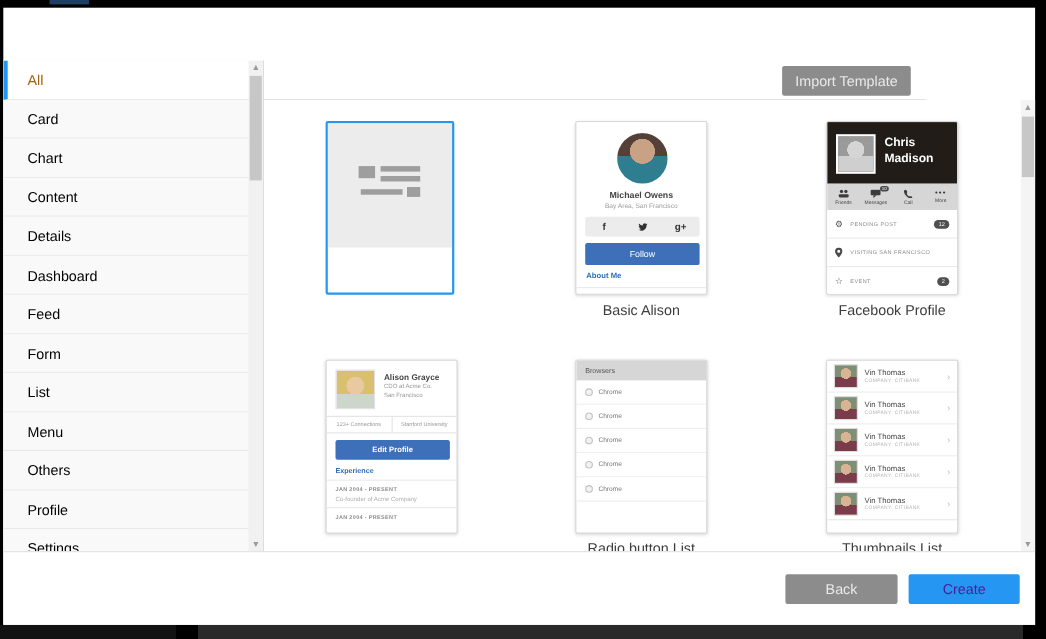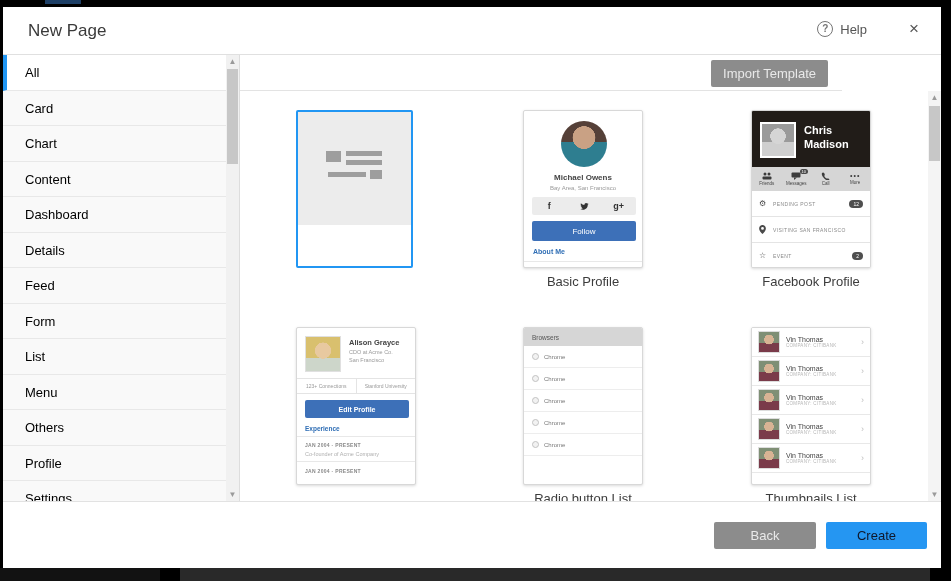--- a/index.html
+++ b/index.html
@@ -16,21 +16,21 @@
   .dlg-header{position:absolute;left:0;top:0;width:100%;height:48px;background:#fff;border-bottom:1px solid #e0e0e0;}
   .dlg-title{position:absolute;left:25px;top:14px;font-size:17px;color:#3a3a3a;}
   .help-wrap{position:absolute;right:74px;top:14px;display:flex;align-items:center;gap:7px;cursor:pointer;}
   .help-circ{width:16px;height:16px;border:1.4px solid #757575;border-radius:50%;color:#757575;font-size:10px;line-height:13px;text-align:center;font-weight:bold;}
   .help-text{font-size:13px;color:#555;}
   .close-x{position:absolute;right:22px;top:13px;font-size:17px;color:#555;cursor:pointer;line-height:18px;}
 
   
   .sidebar{position:absolute;left:0;top:48px;width:237px;height:446px;background:#fafafa;border-right:1px solid #ddd;overflow:hidden;}
   .side-item{height:35.5px;line-height:35.5px;padding-left:22px;font-size:13px;color:#000000;border-bottom:1px solid #e8e8e8;background:#f9f9f9;cursor:pointer;}
-  .side-item.active{background:#fff;color:#000000;border-left:4px solid #2196f3;padding-left:18px;}
+  .side-item.active{background:#fff;color:#a16207;border-left:4px solid #2196f3;padding-left:18px;}
   .side-scroll{position:absolute;right:0;top:0;width:13px;height:446px;background:#f1f1f1;}
   .scroll-arrow{position:absolute;left:0;width:13px;height:13px;color:#9a9a9a;font-size:8px;text-align:center;line-height:13px;}
   .side-thumb{position:absolute;left:1px;top:14px;width:11px;height:95px;background:#c7c7c7;}
 
   
   .content{position:absolute;left:237px;top:48px;width:602px;height:446px;background:#fff;}
   .content-toolbar{position:absolute;left:0;top:0;width:100%;height:36px;border-bottom:1px solid #e3e3e3;}
   .btn-gray{background:#8c8c8c;color:#e9e9e9;border:none;border-radius:2px;font-size:13px;font-family:"Liberation Sans",sans-serif;cursor:pointer;}
   .import-btn{position:absolute;right:14px;top:5px;width:117px;height:27px;}
   .gallery{position:absolute;left:0;top:36px;width:701px;height:410px;background:#fff;overflow:hidden;}
@@ -114,47 +114,39 @@
   .tl-thumb{width:22px;height:22px;border:1px solid #ddd;margin-right:6px;flex:none;
     background:radial-gradient(circle at 50% 38%, #d8b394 0 30%, rgba(0,0,0,0) 31%),linear-gradient(#7f8f75 0 55%, #7a3b4a 55%);}
   .tl-text{flex:1;}
   .tl-title{font-size:7px;color:#444;}
   .tl-sub{font-size:4.5px;color:#b5b5b5;letter-spacing:.3px;}
   .tl-chev{font-size:9px;color:#c0c0c0;}
 
   
   .dlg-footer{position:absolute;left:0;top:494px;width:100%;height:67px;background:#fff;border-top:1px solid #e2e2e2;}
   .back-btn{position:absolute;left:711px;top:20px;width:102px;height:27px;}
-  .create-btn{position:absolute;left:823px;top:20px;width:101px;height:27px;background:#2596f2;color:#0f172a;border:none;border-radius:2px;font-size:13px;font-family:"Liberation Sans",sans-serif;cursor:pointer;}
+  .create-btn{position:absolute;left:823px;top:20px;width:101px;height:27px;background:#2596f2;color:#4c1d95;border:none;border-radius:2px;font-size:13px;font-family:"Liberation Sans",sans-serif;cursor:pointer;}
 </style>
 </head>
 <body>
 
 <div class="bgtop-frag"></div>
 <div class="bgbot-frag1"></div>
 <div class="bgbot-frag2"></div>
 
 <div class="dialog">
 
-  <div class="dlg-header">
-    <div class="dlg-title">New Page</div>
-    <div class="help-wrap">
-      <div class="help-circ">?</div>
-      <div class="help-text">Help</div>
-    </div>
-    <div class="close-x">×</div>
-  </div>
 
   <div class="sidebar">
     <div class="side-item active">All</div>
     <div class="side-item">Card</div>
     <div class="side-item">Chart</div>
     <div class="side-item">Content</div>
+    <div class="side-item">Details</div>
     <div class="side-item">Dashboard</div>
-    <div class="side-item">Details</div>
     <div class="side-item">Feed</div>
     <div class="side-item">Form</div>
     <div class="side-item">List</div>
     <div class="side-item">Menu</div>
     <div class="side-item">Others</div>
     <div class="side-item">Profile</div>
     <div class="side-item">Settings</div>
     <div class="side-scroll">
       <div class="scroll-arrow" style="top:0;">▲</div>
       <div class="side-thumb"></div>
@@ -191,21 +183,21 @@
             <svg viewBox="0 0 24 24">
                 <path d="M23 5a9 9 0 01-2.6.7A4.5 4.5 0 0022.4 3a9 9 0 01-2.9 1.1A4.5 4.5 0 0011.7 8a12.8 12.8 0 01-9.3-4.7 4.5 4.5 0 001.4 6A4.5 4.5 0 011.7 9v.1a4.5 4.5 0 003.6 4.4 4.5 4.5 0 01-2 .1 4.5 4.5 0 004.2 3.1A9 9 0 011 18.6a12.7 12.7 0 006.9 2c8.3 0 12.8-6.9 12.8-12.8v-.6A9.2 9.2 0 0023 5z"></path>
               </svg>
           </div>
           <div class="soc">g+</div>
         </div>
         <button class="btn-blue-sm bp-follow">Follow</button>
         <div class="bp-about">About Me</div>
         <div class="bp-divider"></div>
       </div>
-      <div class="card-label lr1 lc2">Basic Profile</div>
+      <div class="card-label lr1 lc2">Basic Alison</div>
 
       <div class="card r1 c3">
         <div class="fb-head">
           <div class="fb-photo"></div>
           <div class="fb-name">Chris Madison</div>
         </div>
         <div class="fb-toolbar">
           <div class="fb-act">
             <svg viewBox="0 0 20 16">
                 <circle cx="6" cy="4" r="3"></circle>

